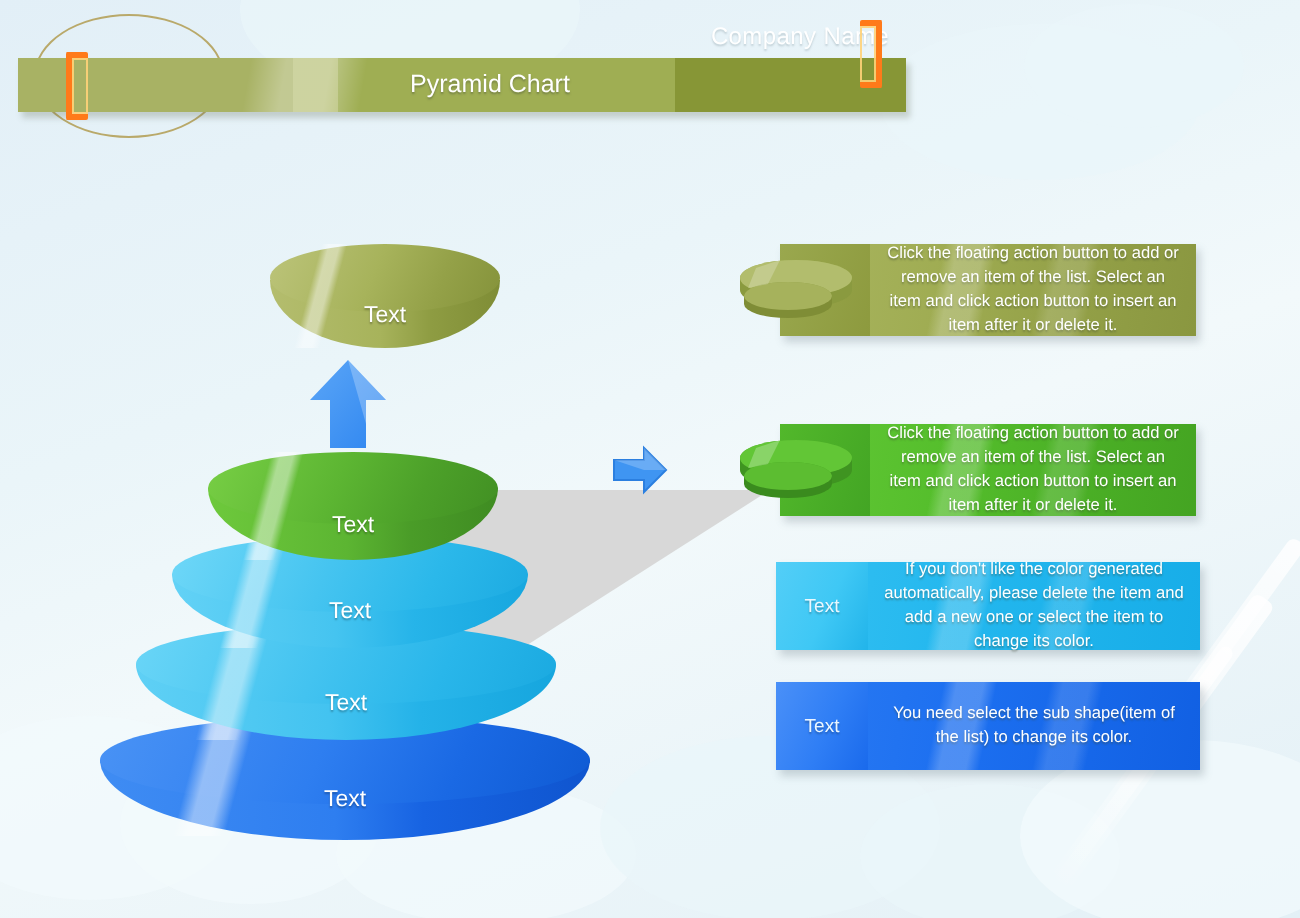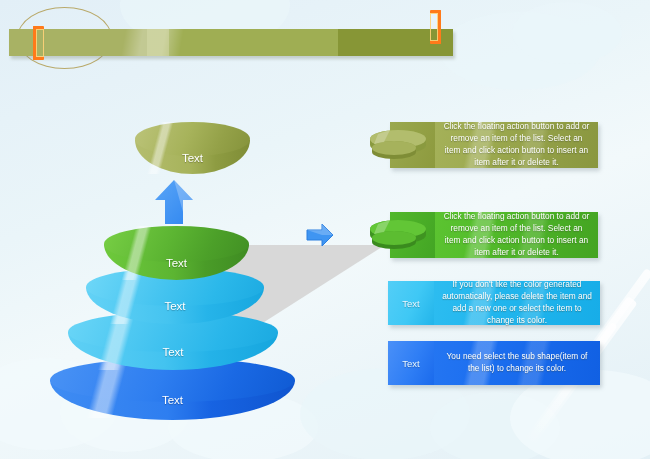--- a/index.html
+++ b/index.html
@@ -88,24 +88,26 @@
     <div class="cloud" style="left:510px;top:370px;width:170px;height:96px;"></div>
     <div class="cloud b" style="left:120px;top:-40px;width:170px;height:90px;"></div>
     <div class="cloud b" style="left:440px;top:12px;width:160px;height:78px;"></div>
     <div class="cloud b" style="left:512px;top:2px;width:110px;height:62px;"></div>
     <div class="ray" style="left:628px;top:296px;width:12px;height:180px;transform:rotate(36deg);"></div>
     <div class="ray" style="left:612px;top:322px;width:7px;height:150px;transform:rotate(36deg);"></div>
     <div class="ray" style="left:646px;top:268px;width:9px;height:160px;transform:rotate(36deg);"></div>
   </div>
 
   <div id="header-wrap">
+    <div id="company-name">Company Name</div>
     <div id="header-ellipse"></div>
     <div id="header-bar">
       <div id="header-bar-shine"></div>
     </div>
+    <div id="header-title">Pyramid Chart</div>
     <div class="bracket" id="bracket-left"></div>
     <div class="bracket" id="bracket-right"></div>
   </div>
 
   <div id="pyramid">
     <div id="pyramid-shadow"></div>
 
     <div class="disc" style="left:50px;top:258px;width:245px;height:60px;">
       <div class="side" style="top:22px;height:40px;background:linear-gradient(90deg,#3f8cf3 0%,#2e7ef0 48%,#1763e2 66%,#0f55cf 100%);"></div>
       <div class="top" style="height:44px;background:linear-gradient(115deg,#4a93f5 0%,#2e7ef0 45%,#1a69e4 72%,#0f5ad3 100%);"></div>

